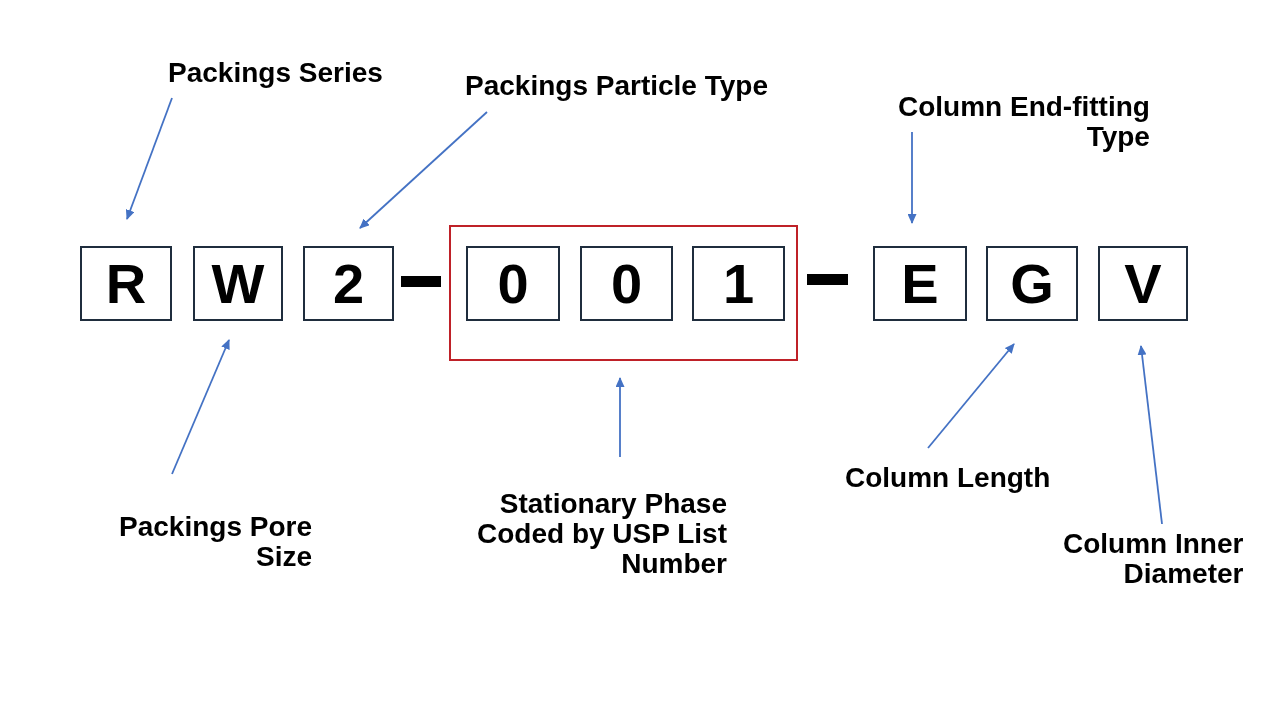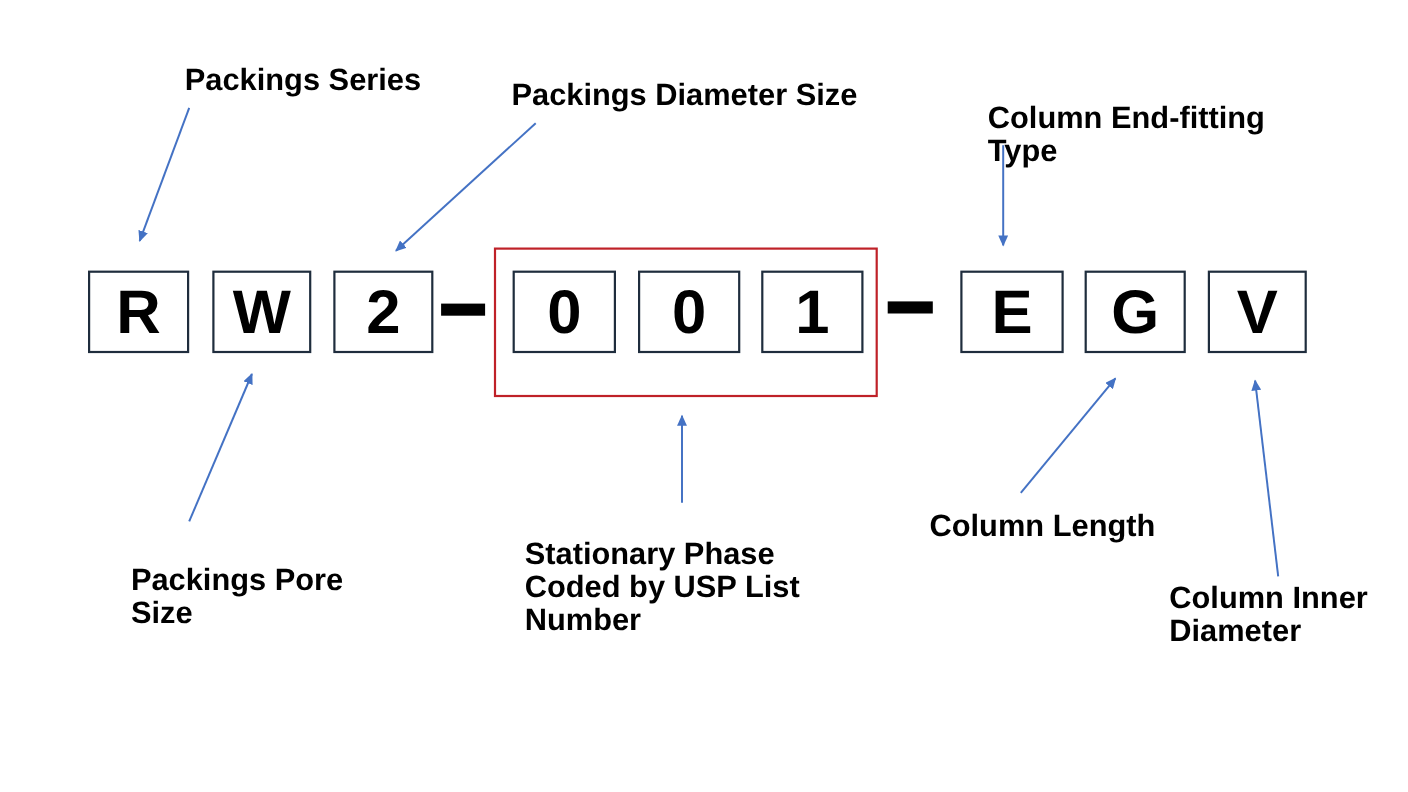--- a/index.html
+++ b/index.html
@@ -45,20 +45,21 @@
     height: 11px;
     background: #000000;
   }
   .label {
     position: absolute;
     font-size: 28px;
     font-weight: 700;
     color: #000000;
     line-height: 30px;
     white-space: pre-line;
+    text-align: right;
   }
   #arrow-layer {
     position: absolute;
     left: 0;
     top: 0;
     width: 1280px;
     height: 720px;
     pointer-events: none;
   }
 </style>
@@ -91,21 +92,21 @@
   <div class="code-box" style="left:580px; top:246px; width:93px;">0</div>
   <div class="code-box" style="left:692px; top:246px; width:93px;">1</div>
   <div class="code-box" style="left:873px; top:246px; width:94px;">E</div>
   <div class="code-box" style="left:986px; top:246px; width:92px;">G</div>
   <div class="code-box" style="left:1098px;top:246px; width:90px;">V</div>
 
   <div class="dash" style="left:401px; top:276px; width:40px;"></div>
   <div class="dash" style="left:807px; top:274px; width:41px;"></div>
 
   <div class="label" style="left:168px; top:58px;">Packings Series</div>
-  <div class="label" style="left:465px; top:71px;">Packings Diameter Size</div>
+  <div class="label" style="left:465px; top:71px;">Packings Particle Type</div>
   <div class="label" style="left:898px; top:60px;margin-top:32px;">Column End-fitting
 Type</div>
   <div class="label" style="left:477px; top:489px;">Stationary Phase
 Coded by USP List
 Number</div>
   <div class="label" style="left:119px; top:512px;">Packings Pore
 Size</div>
   <div class="label" style="left:845px; top:463px;">Column Length</div>
   <div class="label" style="left:1063px;top:529px;">Column Inner
 Diameter</div>

